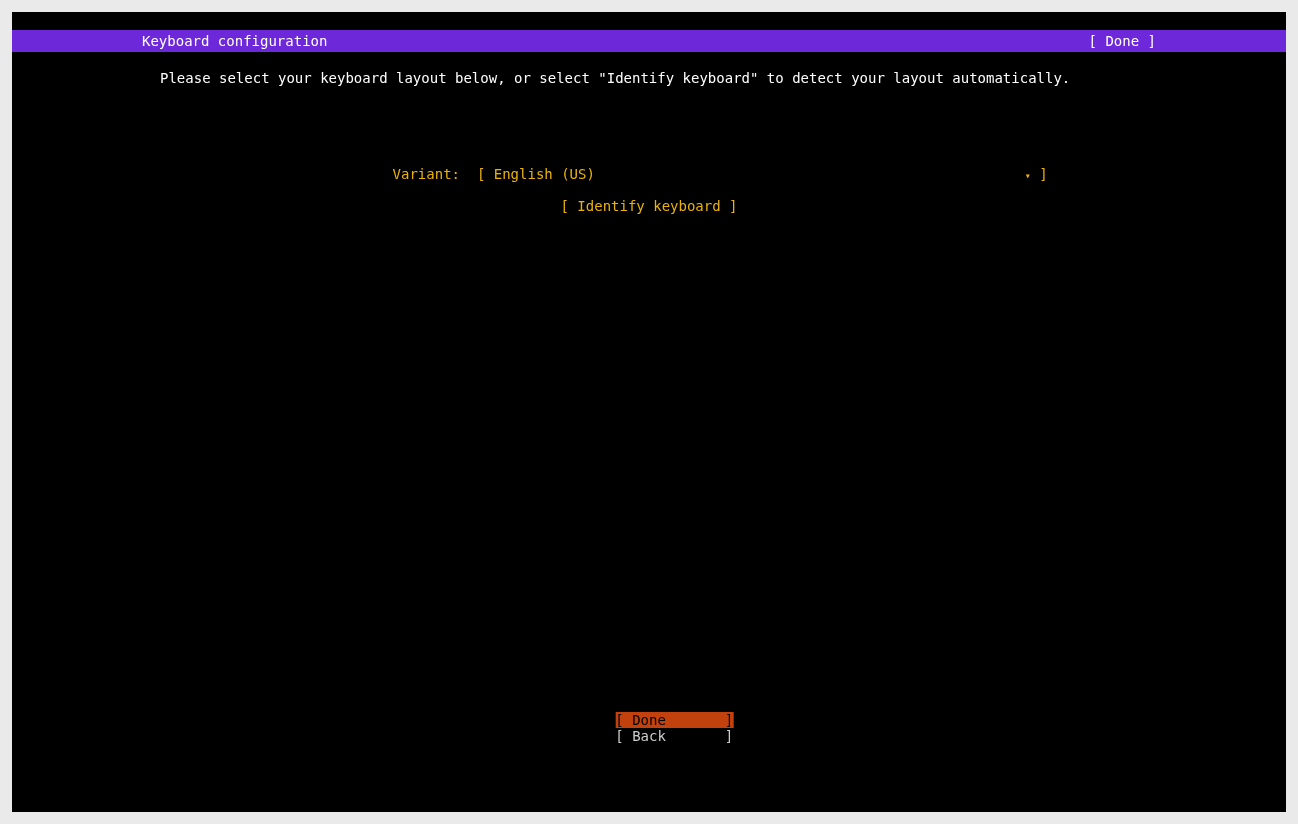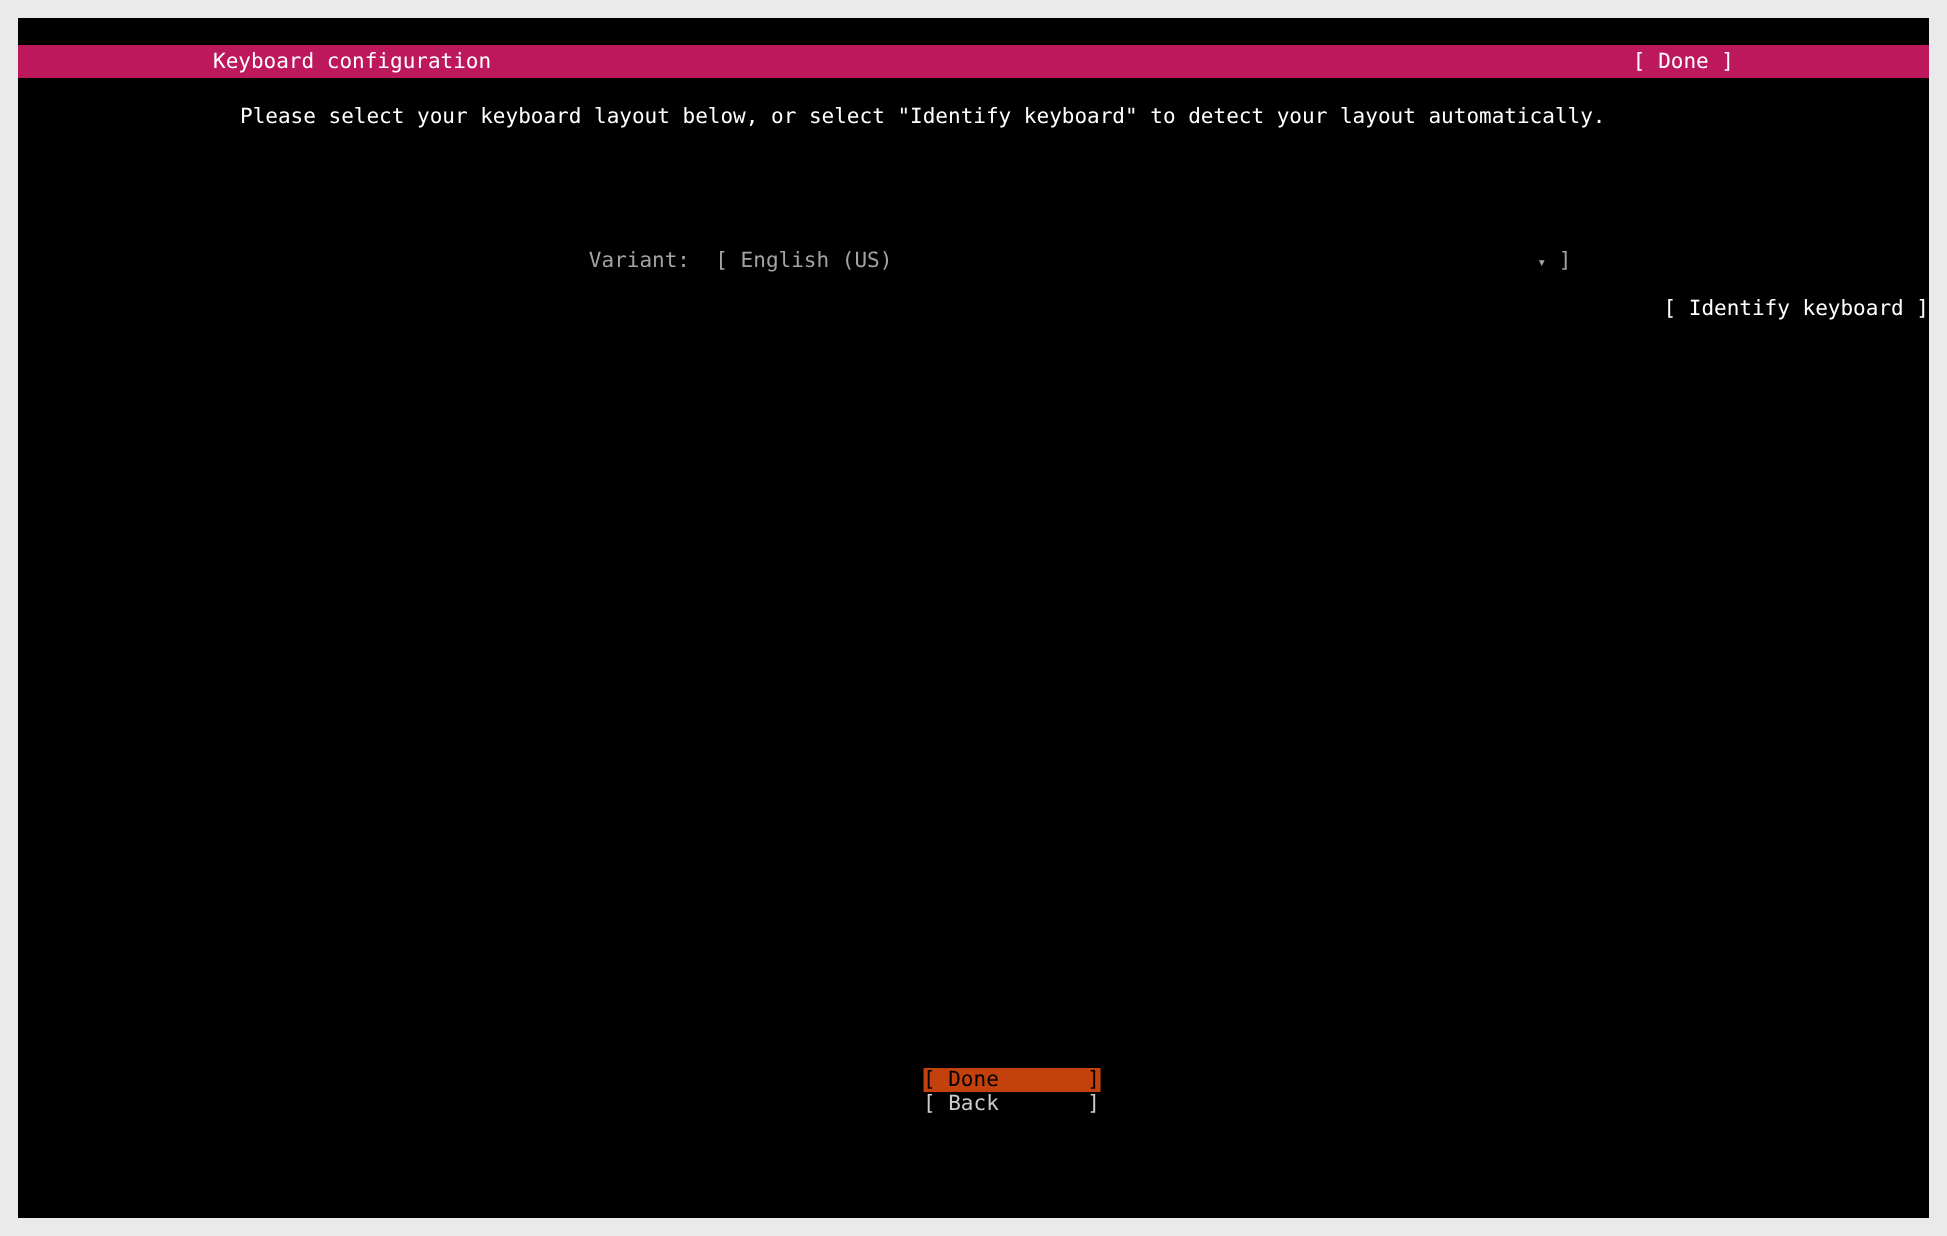--- a/index.html
+++ b/index.html
@@ -22,21 +22,21 @@
     line-height: 16px;
     color: #fff;
   }
   .black-bar {
     height: 18px;
     background: #000;
     width: 100%;
   }
   .orange-bar {
     height: 22px;
-    background: #be185d;
+    background: #6d28d9;
     width: 100%;
     color: #ffffff;
     position: relative;
     display: flex;
     align-items: center;
   }
   .orange-title {
     position: absolute;
     left: 130px;
   }
@@ -59,30 +59,30 @@
     position: absolute;
     top: 50px;
     left: 338px;
     color: #fff;
     white-space: pre;
   }
   .variant-row {
     position: absolute;
     top: 98px;
     left: 330px;
-    color: #a3a3a3;
+    color: #eab308;
     white-space: pre;
   }
   .identify-row {
     position: absolute;
     top: 146px;
     left: 0;
     width: 100%;
-    text-align: right;
-    color: #ffffff;
+    text-align: center;
+    color: #eab308;
   }
   .done-row {
     position: absolute;
     bottom: 30px;
     left: 50%;
     transform: translateX(-50%);
     white-space: pre;
   }
   .back-row {
     position: absolute;

